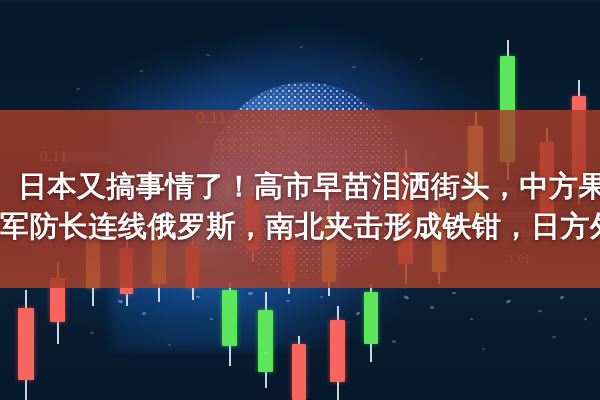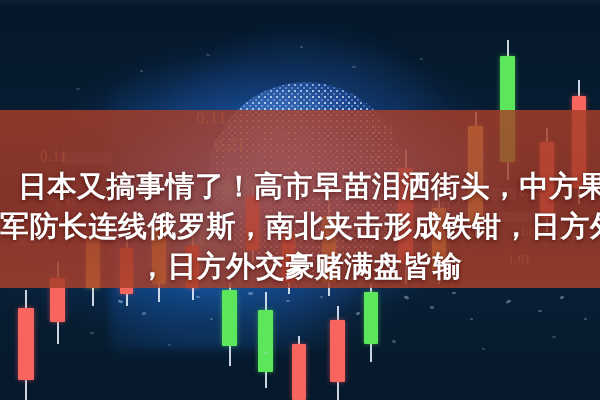--- a/index.html
+++ b/index.html
@@ -277,16 +277,15 @@
       <div class="spark" style="left: 76px; top: 88px; width: 4px; height: 2px; opacity: 0.3; transform: rotate(-14deg);"></div>
     </div>
 
   <div class="red-band">
     <div class="red-band-tex"></div>
   </div>
 
   <div class="headline">
     <div class="hl-line hl-1">日本又搞事情了！高市早苗泪洒街头，中方果断收</div>
     <div class="hl-line hl-2">军防长连线俄罗斯，南北夹击形成铁钳，日方外交豪</div>
-    <div class="hl-line hl-3">，日方外交豪赌满盘皆输</div>
   </div>
 
 </div>
 
 </body></html>

